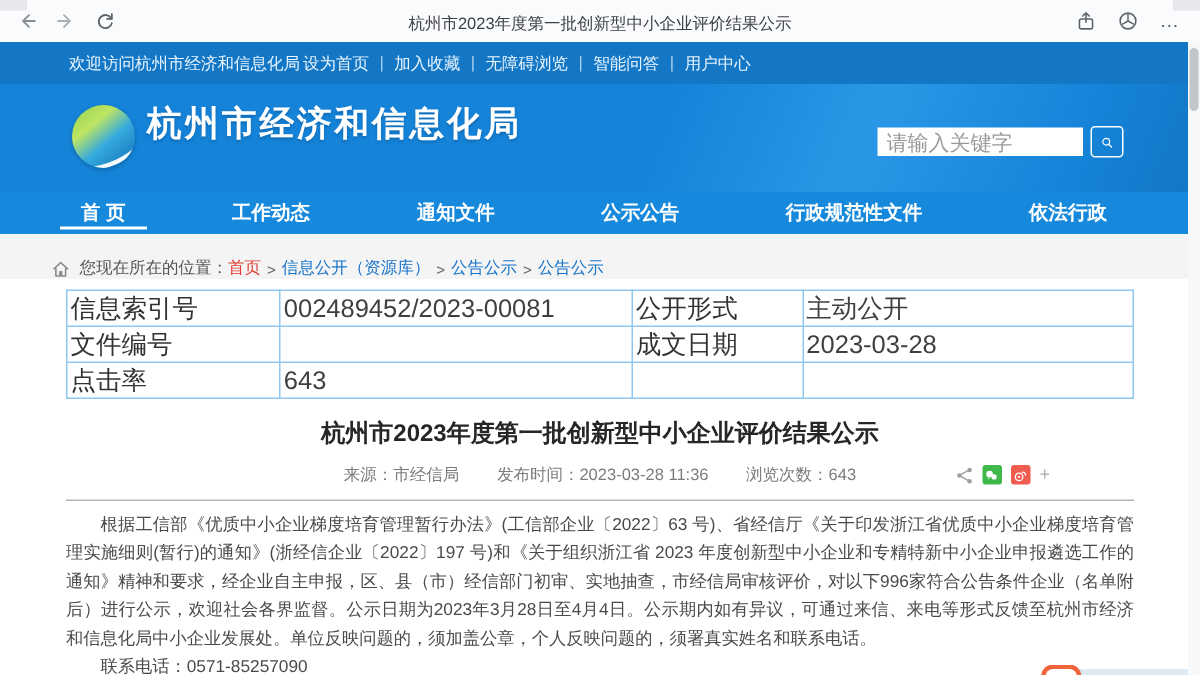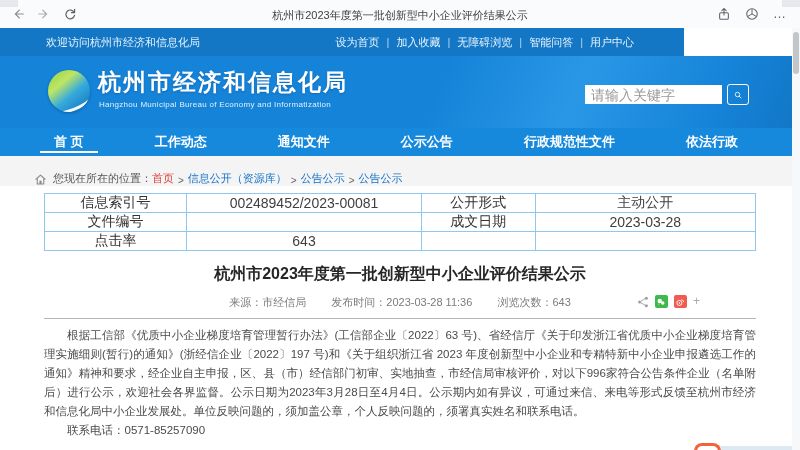--- a/index.html
+++ b/index.html
@@ -14,22 +14,22 @@
   .chrome-corner { position:absolute; top:0; width:18px; height:7px; background:#e6e8eb; }
   .chrome-corner.left { left:0; } .chrome-corner.right { right:0; }
   .chrome-title { position:absolute; left:120px; right:120px; top:8px; text-align:center;
     font-size:11px; color:#3e4144; white-space:nowrap; overflow:hidden; }
   .chrome-left { position:absolute; left:10px; top:6px; display:flex; gap:10px; align-items:center; }
   .chrome-right { position:absolute; right:12px; top:6px; display:flex; gap:12px; align-items:center; }
   .chrome-btn { width:16px; height:16px; display:flex; align-items:center; justify-content:center; cursor:pointer; }
   .more-dots { font-size:13px; color:#5f6368; letter-spacing:1px; line-height:14px; }
 
   
-  .topbar { position:absolute; top:28px; left:0; width:684px; height:28px; background:#1377c6;
-    display:flex; align-items:center; justify-content:space-between; padding:0 48px 0 46px;
+  .topbar { position:absolute; top:28px; left:0; width:798px; height:28px; background:#1377c6;
+    display:flex; align-items:center; justify-content:flex-start; padding:0 48px 0 46px;
     font-size:11px; color:#e8f4fd; }
   .topbar-links { display:flex; align-items:center; }
   .topbar-links .u-link { cursor:pointer; padding:0 2px; white-space:nowrap; }
   .u-sep::after { content:"|"; color:rgba(255,255,255,.65); margin:0 5px; }
 
   
   .header { position:absolute; top:56px; left:0; width:792px; height:72px;
     background:linear-gradient(112deg,#1583d8 0%,#1583d8 55%,#2a97e6 72%,#1583d8 90%,#1377c6 100%); }
   .logo { position:absolute; left:48px; top:14px; width:42px; height:42px; border-radius:50%;
     background:linear-gradient(140deg,#8fd24a 0%,#bfe563 32%,#35aade 58%,#0f6db6 100%);
@@ -59,22 +59,22 @@
     display:flex; align-items:flex-end; padding-left:34px; font-size:11px; color:#555; white-space:nowrap; }
   .crumb .home-ic { margin-right:6px; display:flex; }
   .c-red { color:#e03a32; cursor:pointer; }
   .c-blue { color:#1673c8; cursor:pointer; }
   .c-sep::after { content:">"; color:#666; margin:0 4px; font-size:10px; }
 
   
   .content { position:absolute; top:186px; left:0; width:792px; height:264px; background:#fff;
     padding:7px 36px 0 44px; overflow:hidden; }
   table.info-table { width:100%; border-collapse:collapse; table-layout:fixed; }
-  .info-table td { border:1px solid #8fc7ee; height:19px; font-size:14px; color:#3f3f3f;
-    text-align:center; padding:0 2px; white-space:nowrap; overflow:hidden; }
+  .info-table td { border:1px solid #8fc7ee; height:19px; font-size:17px; color:#3f3f3f;
+    padding:0 2px; white-space:nowrap; overflow:hidden; }
   .info-table td.lbl { color:#333; }
 
   .art-title { text-align:center; font-size:16px; font-weight:bold; color:#262626; margin:13px 0 9px; }
   .art-meta { position:relative; text-align:center; font-size:11px; color:#7c7c7c; height:16px; line-height:16px; }
   .art-meta .seg { margin:0 11px; }
   .share-box { position:absolute; right:56px; top:1px; display:flex; gap:6px; align-items:center; }
   .sq-icon { width:13px; height:13px; border-radius:2px; display:flex; align-items:center; justify-content:center; cursor:pointer; }
   .wechat { background:#3eb94a; } .weibo { background:#ef5d51; }
   .share-plus { color:#aaa; font-size:12px; cursor:pointer; line-height:13px; }
   .meta-divider { border:none; border-top:1px solid #b5b5b5; margin:8px 0 7px; }
@@ -144,21 +144,20 @@
       <span class="u-sep"></span>
     <span class="u-link">智能问答</span>
       <span class="u-sep"></span>
     <span class="u-link">用户中心</span>
   </span>
 </div>
 
 <div class="header">
   <div class="logo"></div>
   <div class="site-name">杭州市经济和信息化局</div>
-  <div class="site-name-en">Hangzhou Municipal Bureau of Economy and Informatization</div>
   <input class="search-input" type="text" placeholder="请输入关键字" style="">
   <button class="search-btn">
     <svg width="12" height="12" viewBox="0 0 16 16">
         <circle cx="7" cy="7" r="4.5" stroke="#fff" stroke-width="1.6" fill="none"></circle>
         <path d="M10.5 10.5 L14 14" stroke="#fff" stroke-width="1.6" stroke-linecap="round"></path>
       </svg>
   </button>
 </div>
 
 <div class="nav">

